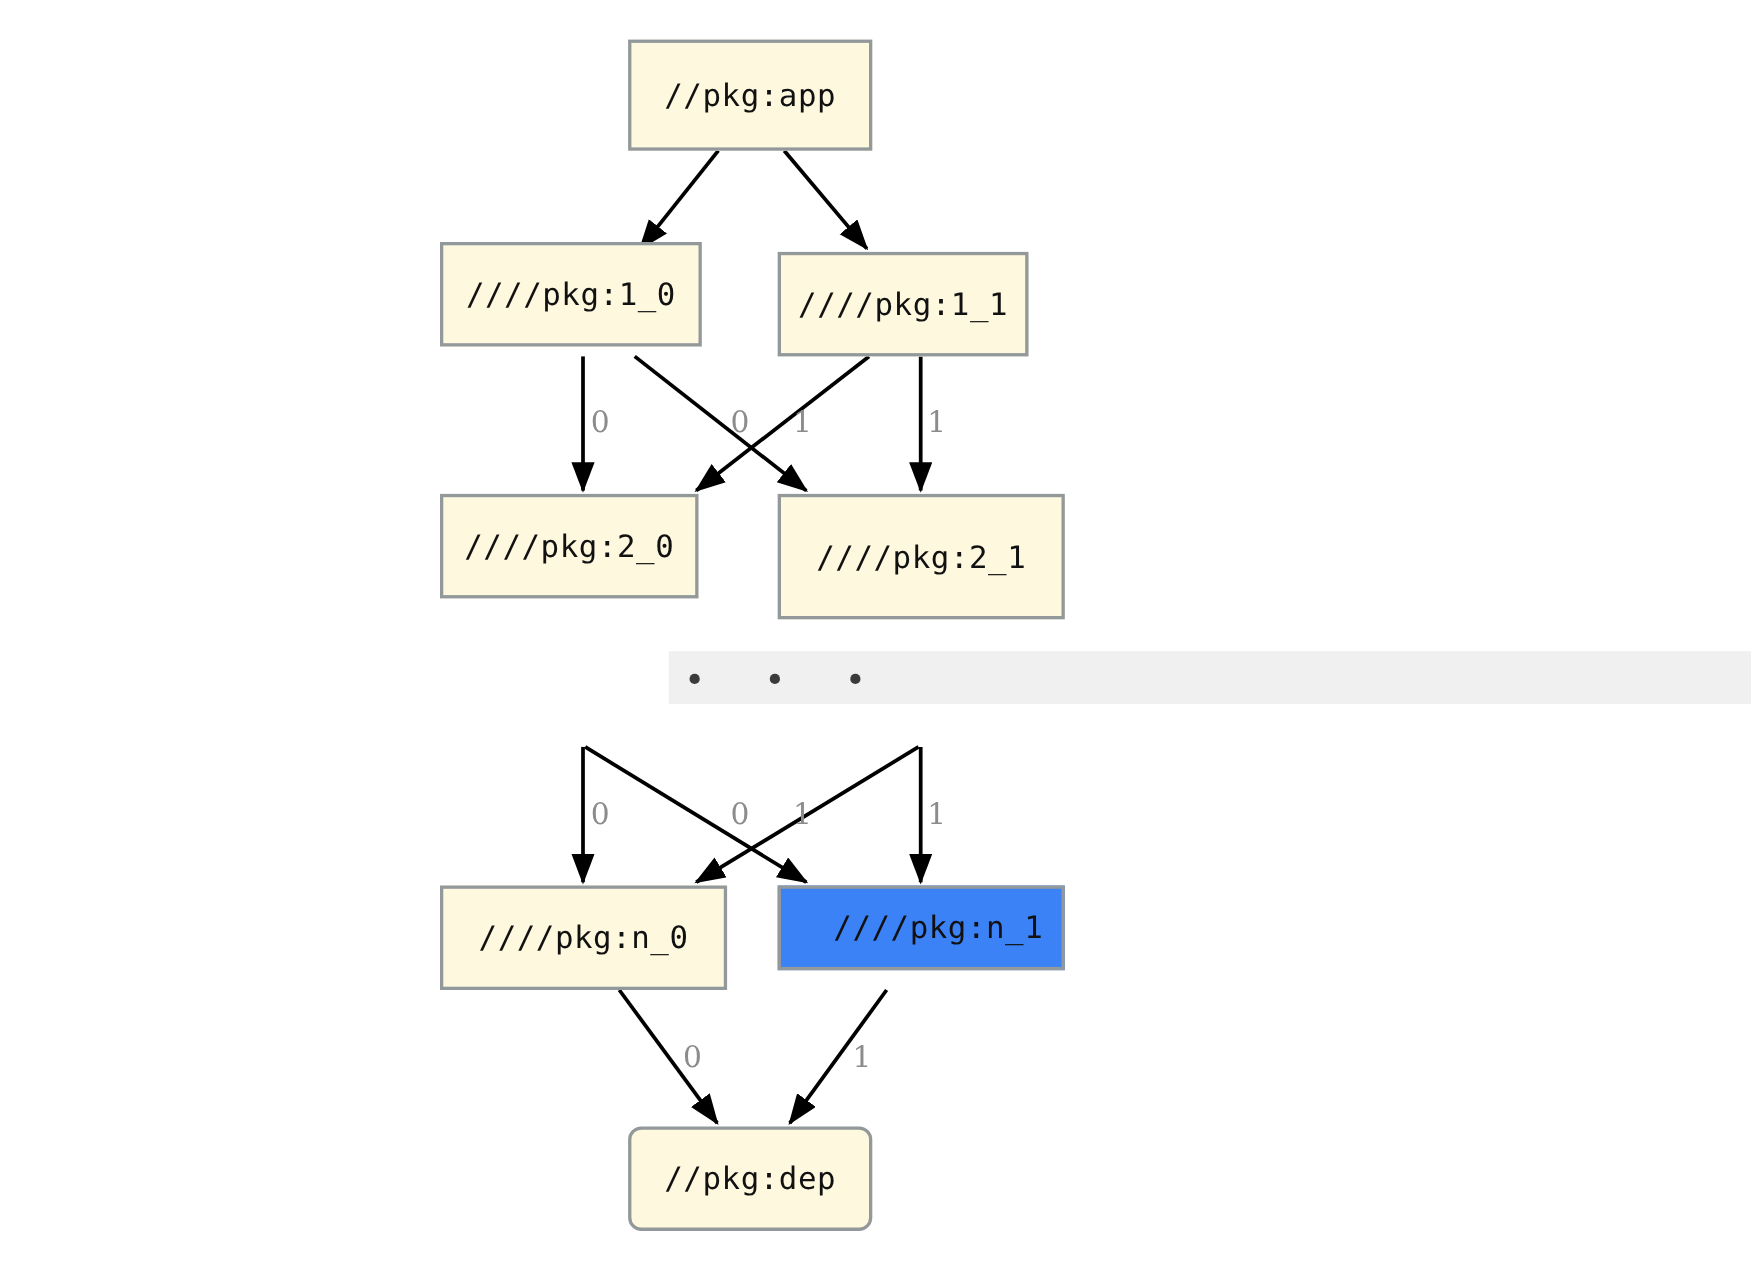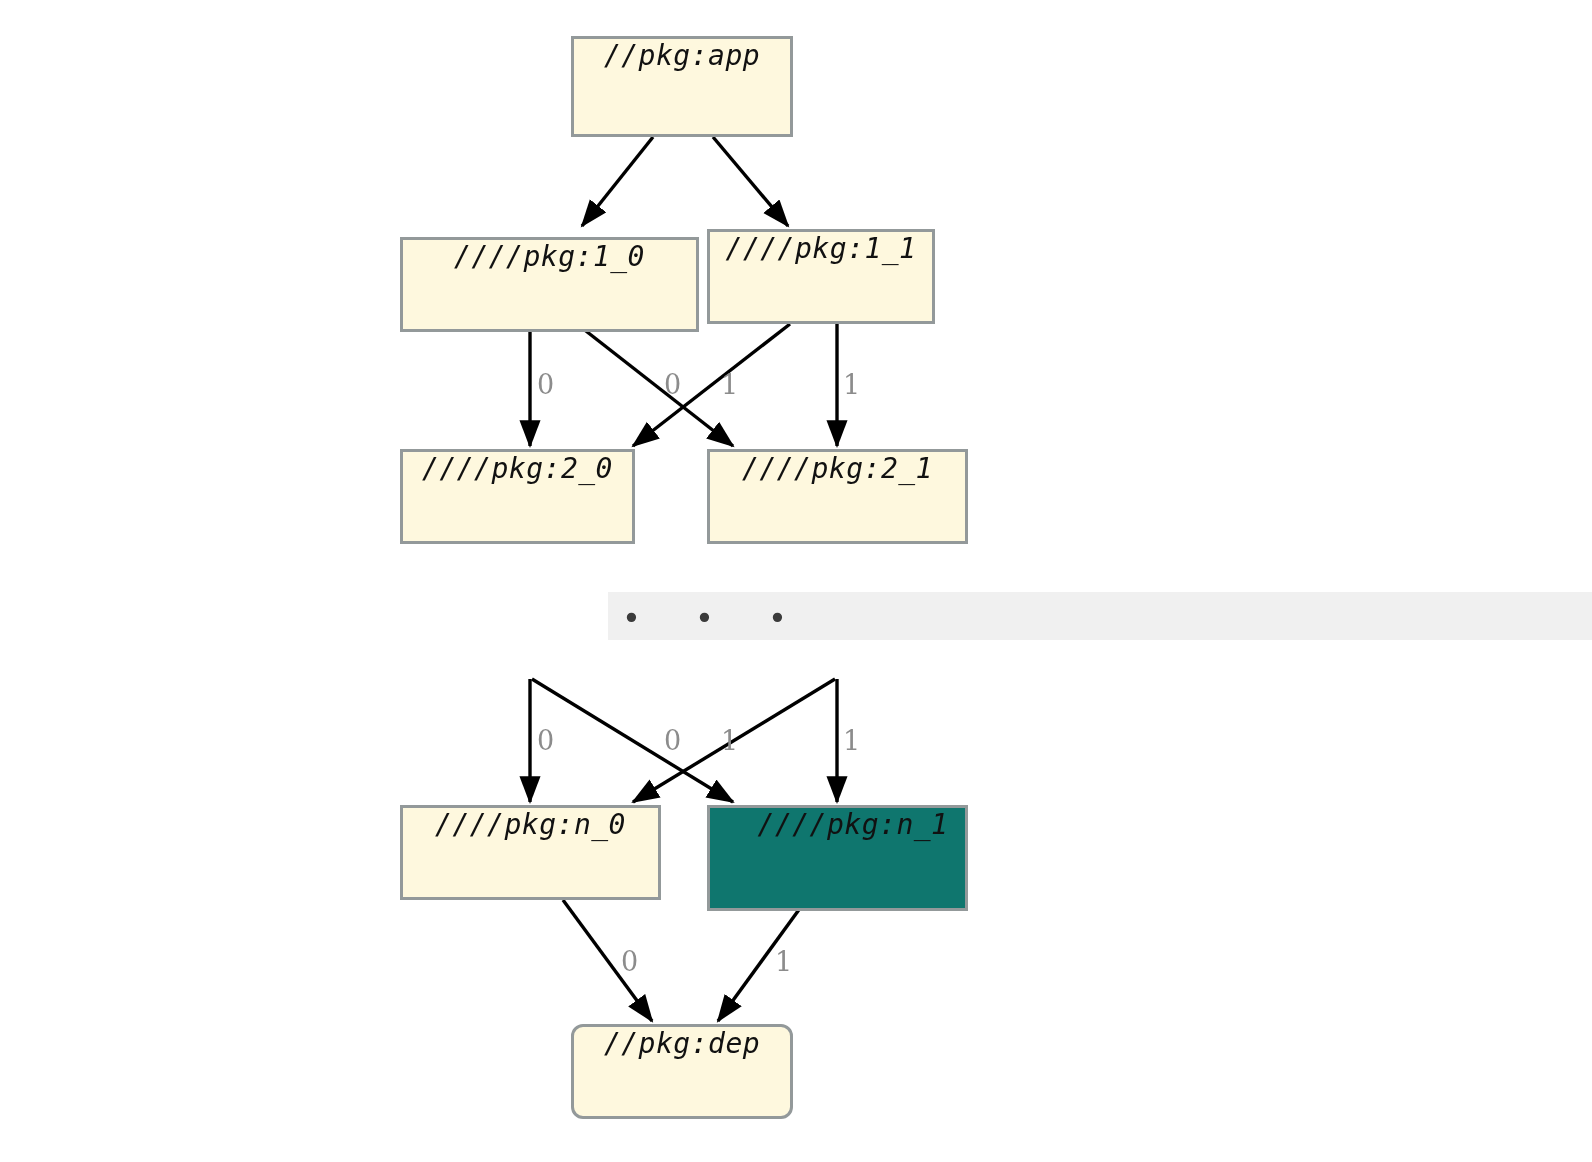--- a/index.html
+++ b/index.html
@@ -28,23 +28,22 @@
     width: 1592px;
     height: 1162px;
     display: block;
   }
   .node-box {
     position: absolute;
     box-sizing: border-box;
     background: #fef8de;
     border: 3px solid #93999a;
     display: flex;
-    align-items: flex-start;
+    align-items: center;
     justify-content: center;
-    font-style: italic;
   }
   .node-label {
     font-family: "DejaVu Sans Mono", "Liberation Mono", monospace;
     font-size: 28px;
     color: #111111;
     letter-spacing: 0.5px;
     white-space: nowrap;
   }
   .edge-label {
     position: absolute;
@@ -96,36 +95,36 @@
         <line x1="837" y1="679" x2="837" y2="802" stroke="#000000" stroke-width="3.4" marker-end="url(#arrowhead)"></line>
         <line x1="563" y1="900" x2="652" y2="1021" stroke="#000000" stroke-width="3.4" marker-end="url(#arrowhead)"></line>
         <line x1="806" y1="900" x2="718" y2="1021" stroke="#000000" stroke-width="3.4" marker-end="url(#arrowhead)"></line>
       </g>
   </svg>
 
   <div id="nodes-layer">
       <div class="node-box" style="left: 571px; top: 36px; width: 222px; height: 101px; background: rgb(254, 248, 222); border-color: rgb(147, 153, 154);">
         <span class="node-label">//pkg:app</span>
       </div>
-      <div class="node-box" style="left: 400px; top: 237px; width: 299px; height: 95px; background: rgb(254, 248, 222); border-color: rgb(147, 153, 154);">
+      <div class="node-box" style="left: 400px; top: 220px; width: 238px; height: 95px; background: rgb(254, 248, 222); border-color: rgb(147, 153, 154);">
         <span class="node-label">////pkg:1_0</span>
       </div>
       <div class="node-box" style="left: 707px; top: 229px; width: 228px; height: 95px; background: rgb(254, 248, 222); border-color: rgb(147, 153, 154);">
         <span class="node-label">////pkg:1_1</span>
       </div>
       <div class="node-box" style="left: 400px; top: 449px; width: 235px; height: 95px; background: rgb(254, 248, 222); border-color: rgb(147, 153, 154);">
         <span class="node-label">////pkg:2_0</span>
       </div>
-      <div class="node-box" style="left: 707px; top: 449px; width: 261px; height: 95px; background: rgb(254, 248, 222); border-color: rgb(147, 153, 154);">
+      <div class="node-box" style="left: 707px; top: 449px; width: 261px; height: 114px; background: rgb(254, 248, 222); border-color: rgb(147, 153, 154);">
         <span class="node-label">////pkg:2_1</span>
       </div>
       <div class="node-box" style="left: 400px; top: 805px; width: 261px; height: 95px; background: rgb(254, 248, 222); border-color: rgb(147, 153, 154);">
         <span class="node-label">////pkg:n_0</span>
       </div>
-      <div class="node-box" style="left: 707px; top: 805px; width: 261px; height: 106px; background: #0f766e; border-color: rgb(147, 153, 154); padding-left: 31px;">
+      <div class="node-box" style="left: 707px; top: 805px; width: 261px; height: 77px; background: #3b82f6; border-color: rgb(147, 153, 154); padding-left: 31px;">
         <span class="node-label">////pkg:n_1</span>
       </div>
       <div class="node-box" style="left: 571px; top: 1024px; width: 222px; height: 95px; background: rgb(254, 248, 222); border-color: rgb(147, 153, 154); border-radius: 12px;">
         <span class="node-label">//pkg:dep</span>
       </div>
     </div>
 
   <div id="edge-labels-layer">
       <span class="edge-label" style="left: 537px; top: 371px; color: rgb(140, 140, 140);">0</span>
       <span class="edge-label" style="left: 664px; top: 371px; color: rgb(140, 140, 140);">0</span>

